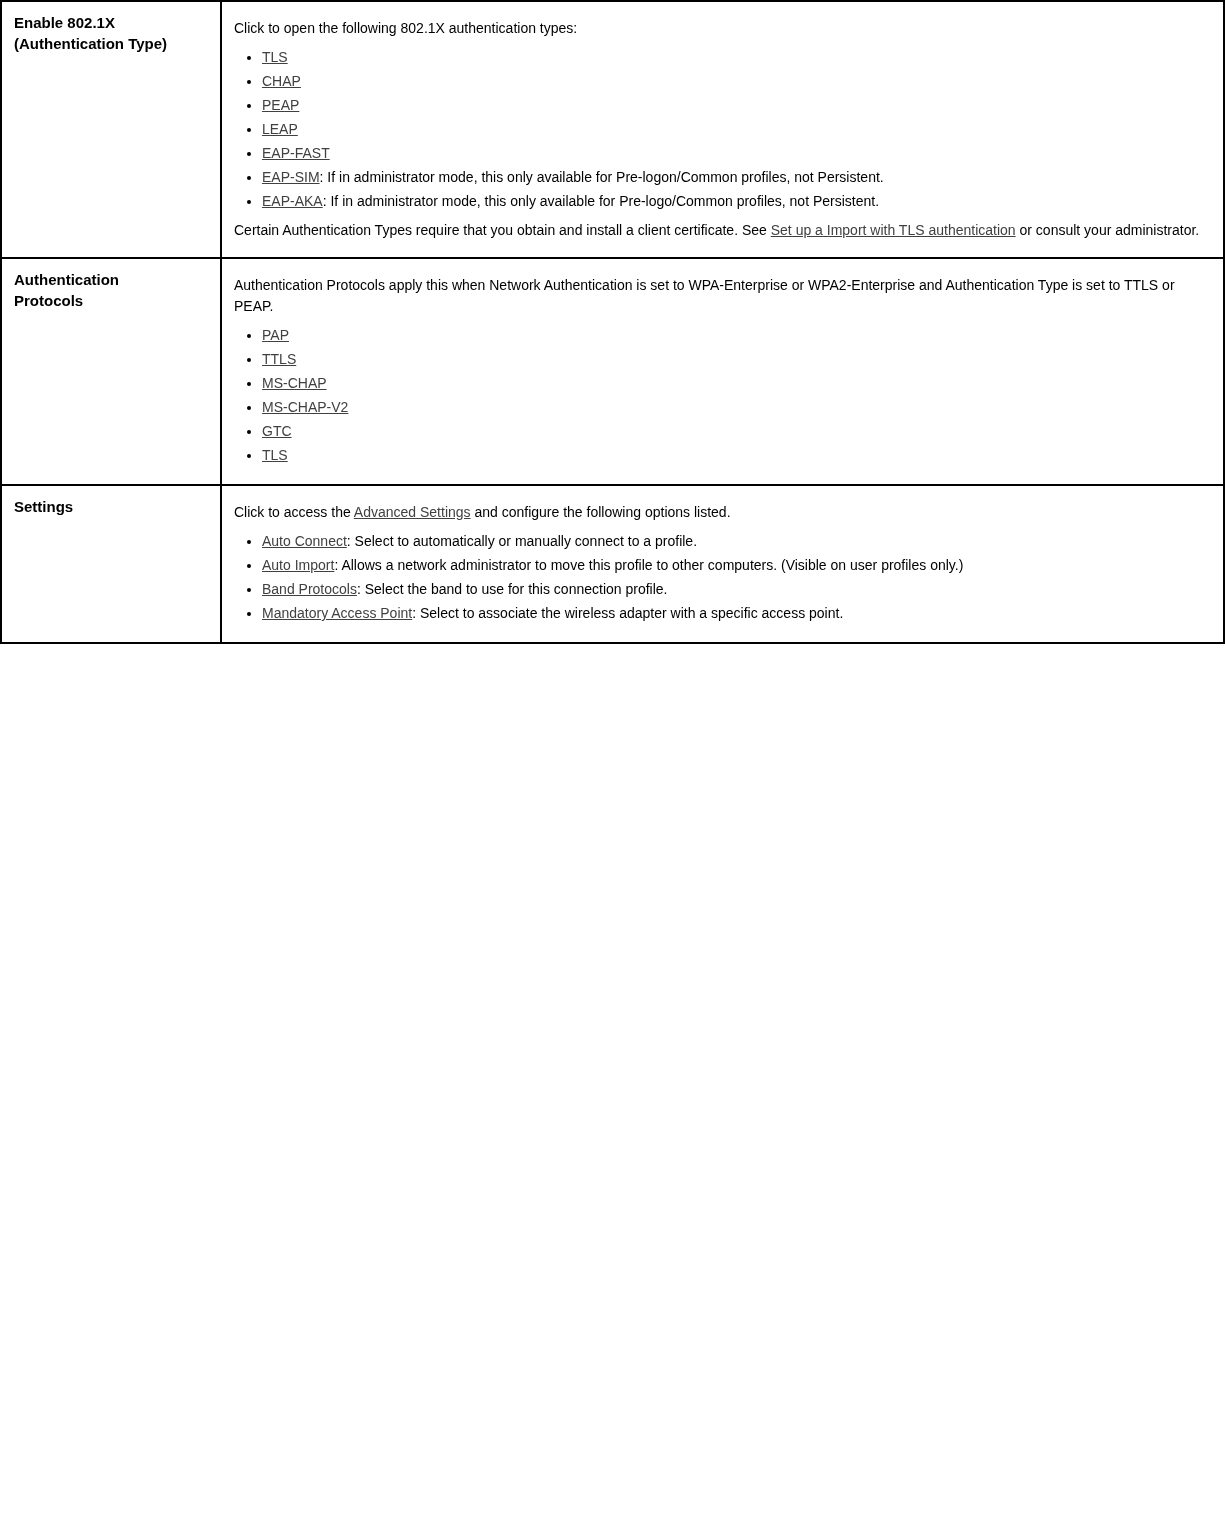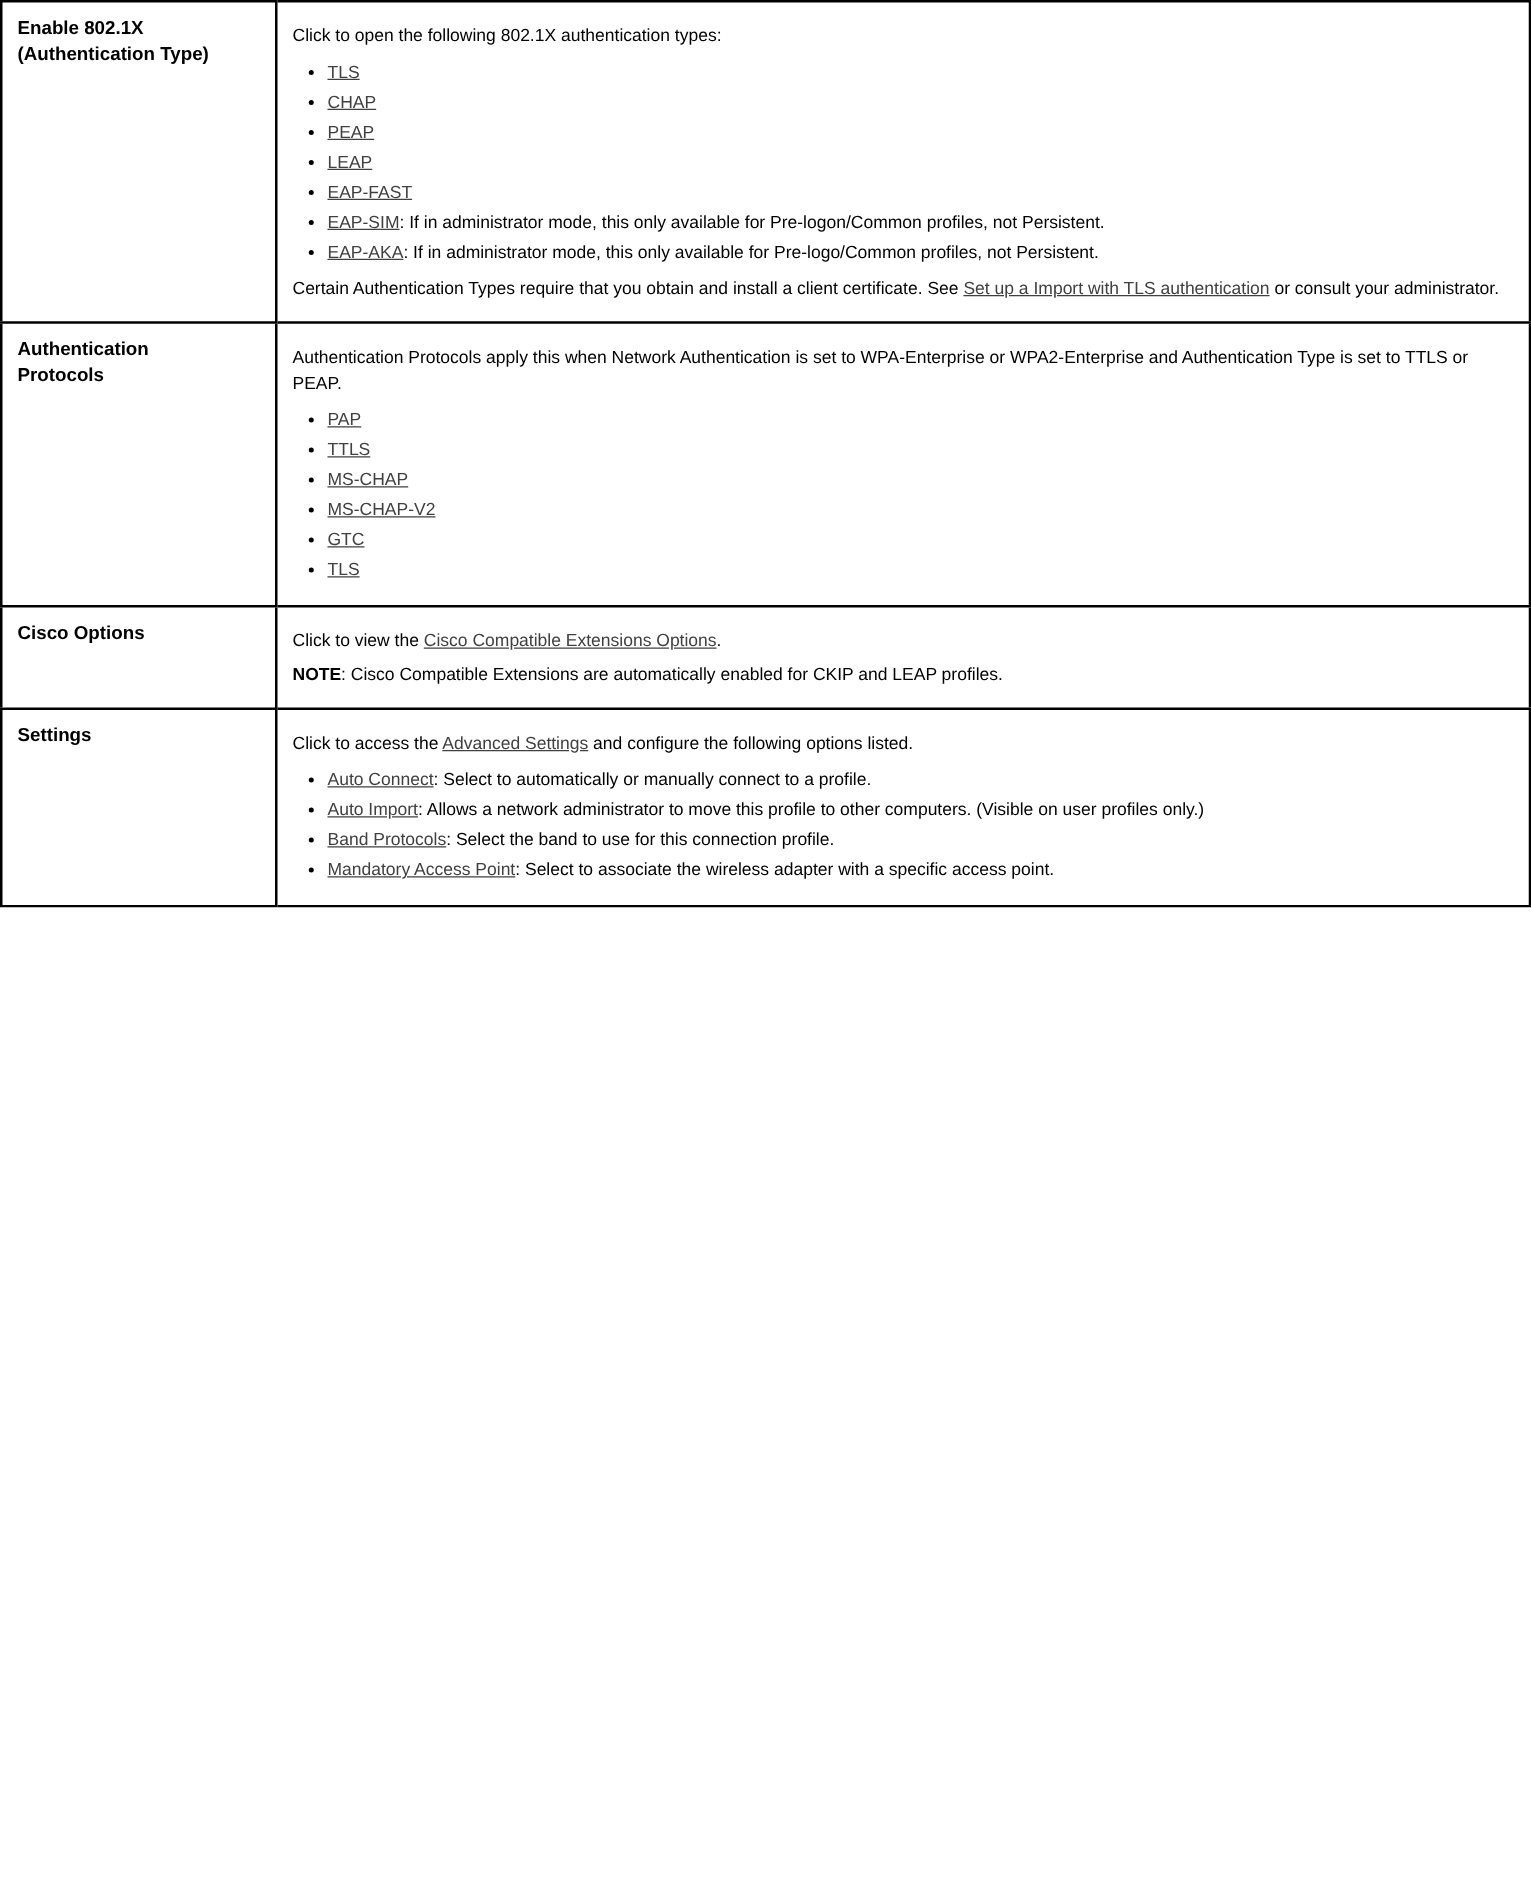--- a/index.html
+++ b/index.html
@@ -108,33 +108,20 @@
         <li><a href="#">PAP</a></li>
         <li><a href="#">TTLS</a></li>
         <li><a href="#">MS-CHAP</a></li>
         <li><a href="#">MS-CHAP-V2</a></li>
         <li><a href="#">GTC</a></li>
         <li><a href="#">TLS</a></li>
       </ul>
     </td>
   </tr>
 
-  <tr>
-    <td class="left-col">
-      Cisco Options
-    </td>
-    <td class="right-col">
-      <p>
-        Click to view the <a href="#">Cisco Compatible Extensions Options</a>.
-      </p>
-      <p>
-        <span class="note-bold">NOTE</span>: Cisco Compatible Extensions are automatically enabled for CKIP and LEAP profiles.
-      </p>
-    </td>
-  </tr>
 
   <tr>
     <td class="left-col">
       Settings
     </td>
     <td class="right-col">
       <p>
         Click to access the <a href="#">Advanced Settings</a> and configure the following options listed.
       </p>
       <ul>

